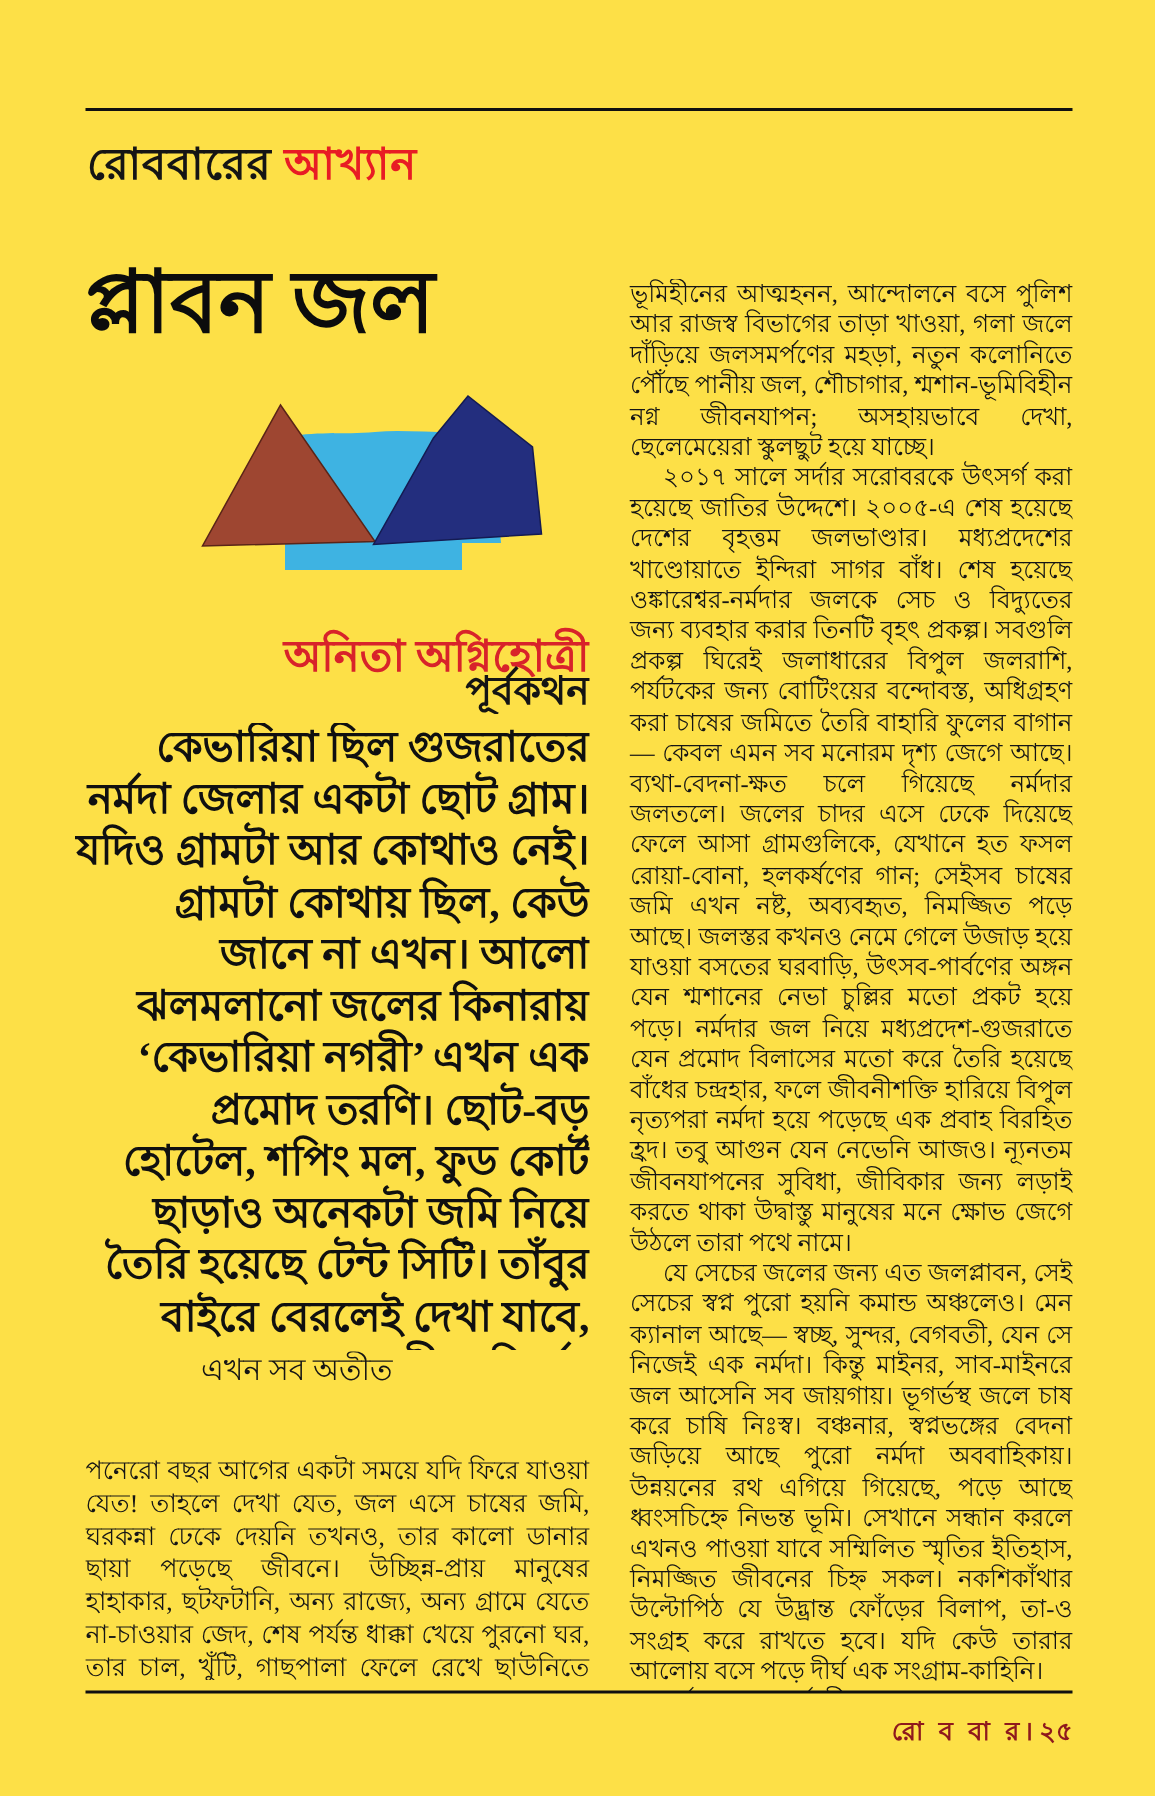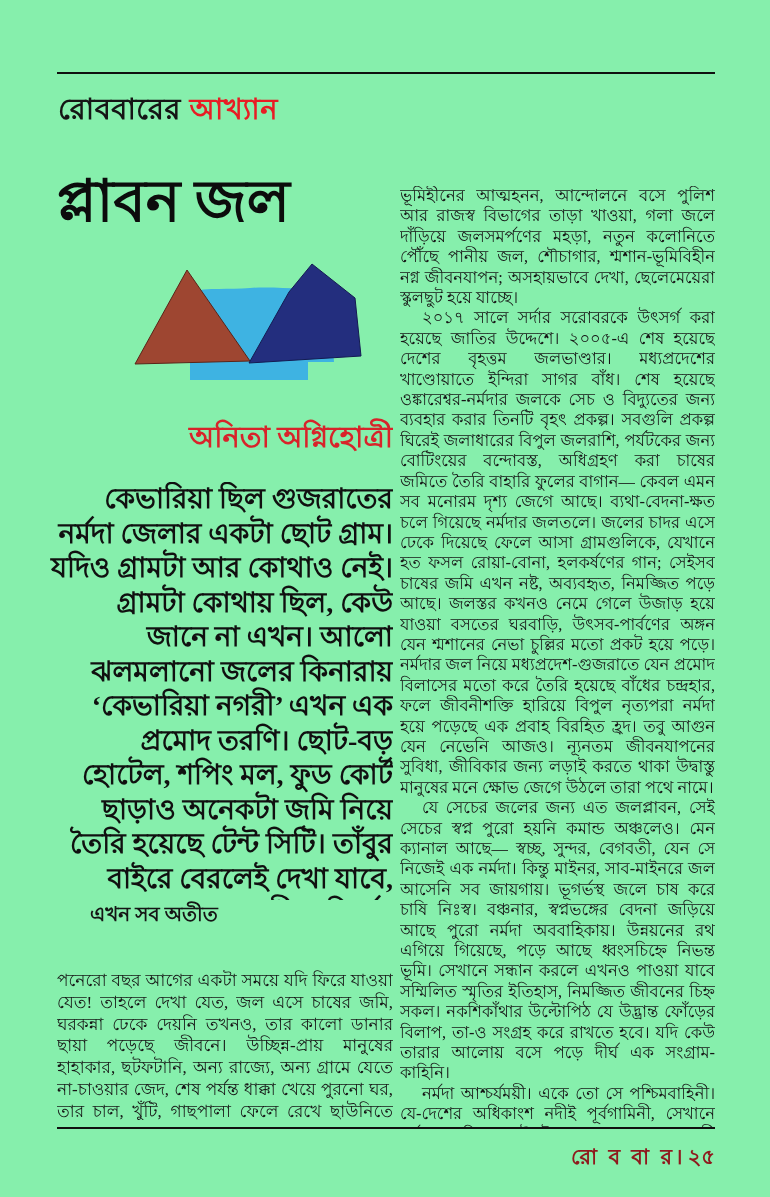--- a/index.html
+++ b/index.html
@@ -6,21 +6,21 @@
   html, body { background: #ffffff; }
   body {
     font-family: "Liberation Serif", "DejaVu Serif", serif;
     color: #151515;
     -webkit-font-smoothing: antialiased;
   }
   .page {
     position: relative;
     width: 770px;
     height: 1197px;
-    background: #86efac;
+    background: #fde047;
     overflow: hidden;
   }
   .rule {
     position: absolute;
     left: 57px;
     width: 658px;
     border-top: 2px solid #101010;
   }
   .rule.top { top: 72px; }
   .rule.bottom { top: 1127px; }
@@ -79,44 +79,44 @@
     color: #101010;
     overflow: hidden;
   }
   .part-block {
     position: absolute;
     left: 90px; top: 901px; width: 300px; height: 58px;
     font-size: 19px;
     line-height: 26px;
     overflow: hidden;
   }
-  .part-title { font-weight: 700; font-size: 20px; }
+  .part-title { font-weight: 400; font-size: 20px; margin-left: 44px; }
   .left-body {
     position: absolute;
     left: 57px; top: 970px; width: 336px; height: 150px;
     font-size: 17px;
     line-height: 21.8px;
     text-align: justify;
     overflow: hidden;
   }
   .right-col {
     position: absolute;
     left: 400px; top: 186px; width: 315px; height: 942px;
     font-size: 16.4px;
     line-height: 20.4px;
     text-align: justify;
     overflow: hidden;
   }
-  .right-col p { text-indent: 22px; }
+  .right-col p { text-indent: 22px; margin-left: 20px; }
   .right-col p.no-indent { text-indent: 0; }
   .page-footer {
     position: absolute;
     left: 415px; top: 1141px; width: 300px; height: 28px;
     text-align: right;
-    font-size: 21px;
+    font-size: 17px;
     font-weight: 600;
     color: #8e191d;
     overflow: hidden;
     white-space: nowrap;
   }
   .page-footer .mag { letter-spacing: 3px; }
 </style>
 </head>
 <body>
 
@@ -133,20 +133,21 @@
 
   <svg class="illo" viewBox="0 0 244 130" aria-hidden="true">
     <rect x="68" y="96" width="118" height="24" fill="#3eb3e2"></rect>
     <path d="M 66,32 C 88,27 106,30 128,28 C 150,26 175,30 206,27 L 212,102 L 72,102 Z" fill="#3eb3e2"></path>
     <polygon points="65,10 128,101 13,104" stroke="#5a2418" stroke-width="1" fill="#9e4631"></polygon>
     <polygon points="190,4 167,32 127,103 239,96 233,38" stroke="#141b52" stroke-width="1" fill="#232e7e"></polygon>
   </svg>
 
   <div class="author">অনিতা অগ্নিহোত্রী</div>
 
+  <div class="kicker">পূর্বকথন</div>
 
   <div class="standfirst">কেভারিয়া ছিল গুজরাতের নর্মদা জেলার একটা ছোট গ্রাম। যদিও গ্রামটা আর কোথাও নেই। গ্রামটা কোথায় ছিল, কেউ জানে না এখন। আলো ঝলমলানো জলের কিনারায় ‘কেভারিয়া নগরী’ এখন এক প্রমোদ তরণি। ছোট-বড় হোটেল, শপিং মল, ফুড কোর্ট ছাড়াও অনেকটা জমি নিয়ে তৈরি হয়েছে টেন্ট সিটি। তাঁবুর বাইরে বেরলেই দেখা যাবে, খোলা আকাশের নীচে নির্জন দাঁড়িয়ে আছেন সর্দার প্যাটেল। পিঠ ফিরিয়ে অথবা পাশ বরাবর। পাহাড় ও জলের প্রাচীন মিলনভূমিতে একা মানুষ যেন আজ আরও একাকী।</div>
 
   <div class="part-block">
     <div class="part-title">এখন সব অতীত</div>
   </div>
 
   <p class="left-body">পনেরো বছর আগের একটা সময়ে যদি ফিরে যাওয়া যেত! তাহলে দেখা যেত, জল এসে চাষের জমি, ঘরকন্না ঢেকে দেয়নি তখনও, তার কালো ডানার ছায়া পড়েছে জীবনে। উচ্ছিন্ন-প্রায় মানুষের হাহাকার, ছটফটানি, অন্য রাজ্যে, অন্য গ্রামে যেতে না-চাওয়ার জেদ, শেষ পর্যন্ত ধাক্কা খেয়ে পুরনো ঘর, তার চাল, খুঁটি, গাছপালা ফেলে রেখে ছাউনিতে উঠে যাওয়া, টুকরো টুকরো হয়ে যাওয়া জাতি-গোষ্ঠীর পাশে থাকতে না পারার কষ্ট, নিঃস্ব</p>
 
   <div class="right-col">

